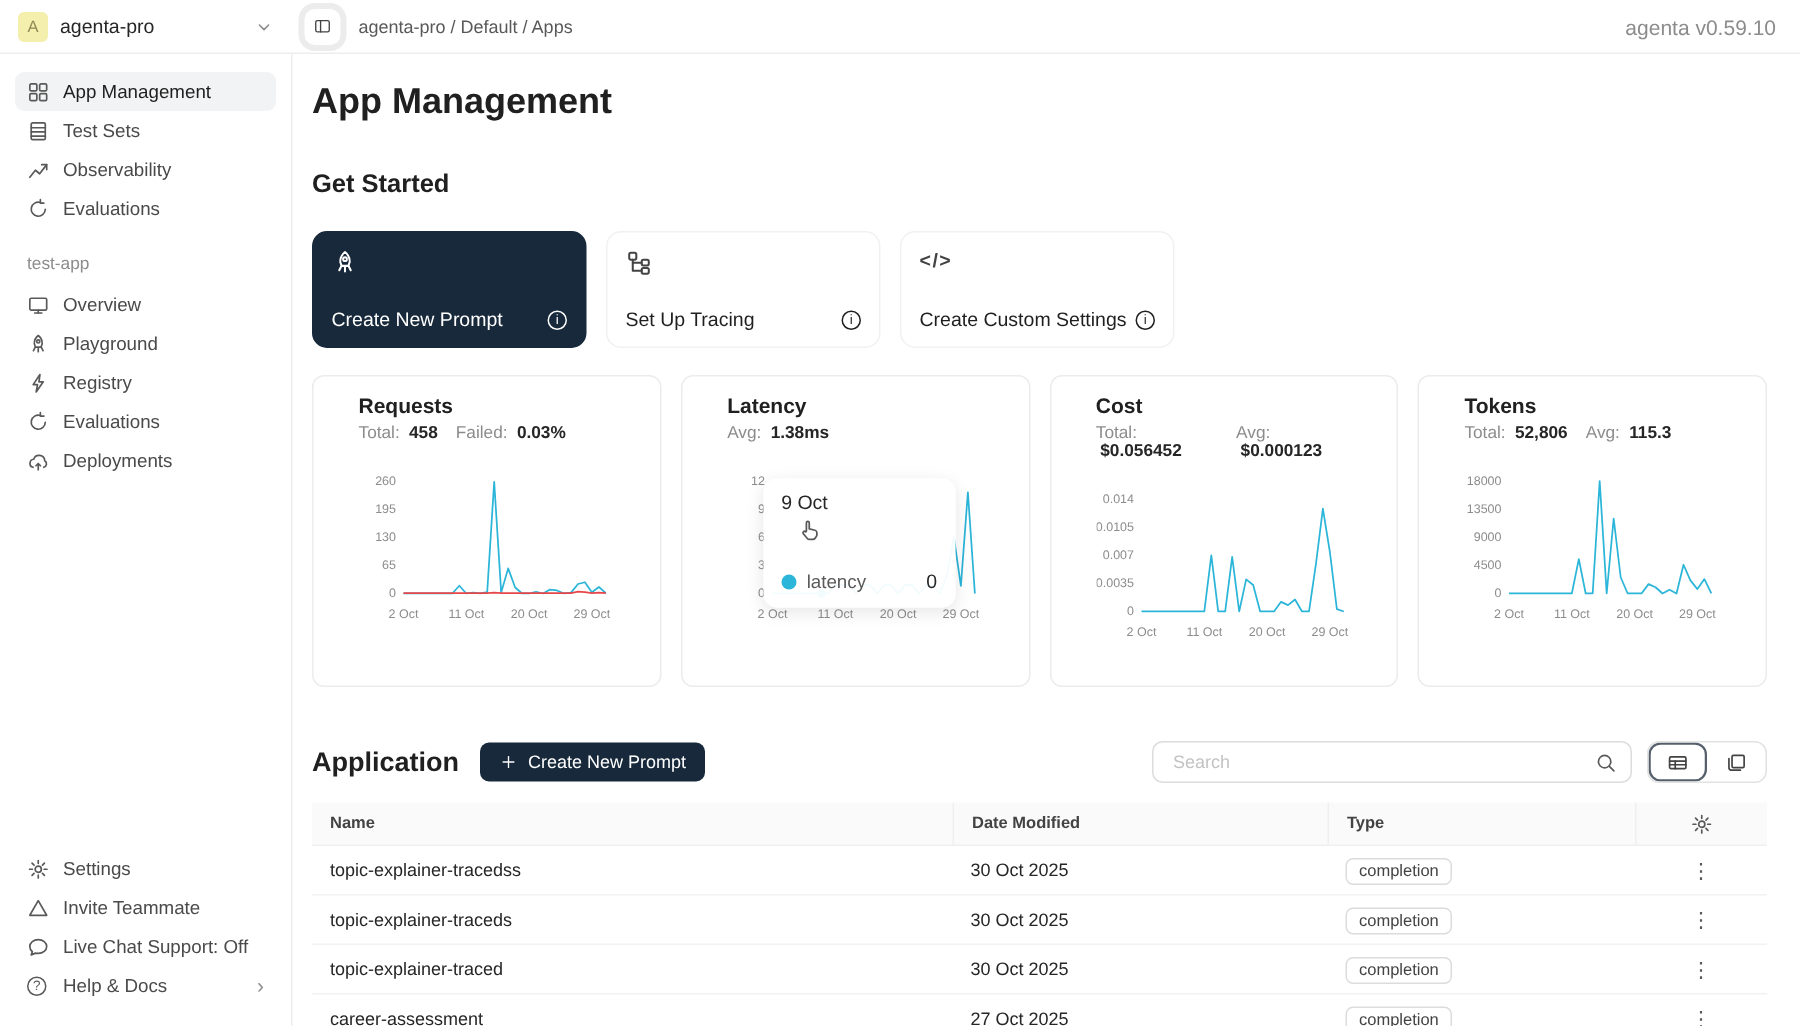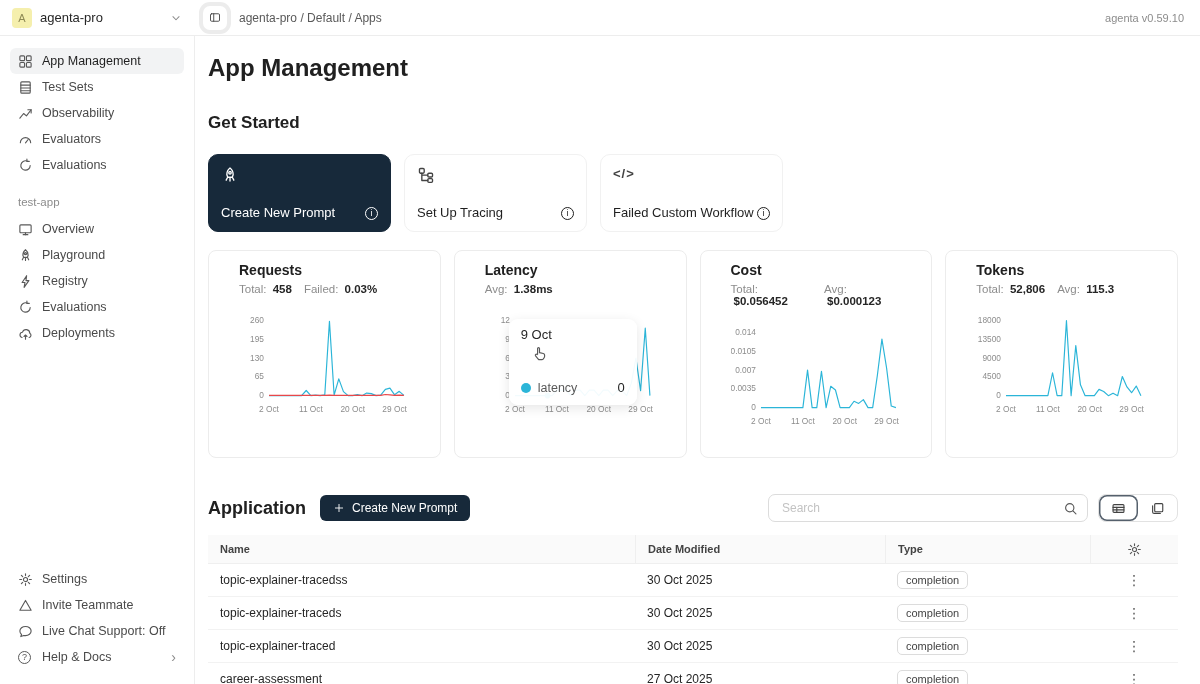--- a/index.html
+++ b/index.html
@@ -11,21 +11,21 @@
   .topbar-left { width:195px; flex:none; display:flex; align-items:center; gap:8px; padding:0 12px; }
   .avatar { width:20px; height:20px; border-radius:4px; background:#f5efad; color:#8f8a55;
     font-size:11px; display:flex; align-items:center; justify-content:center; flex:none; }
   .ws-name { font-size:13px; color:#262626; flex:1; }
   .tb-chev { color:#8c8c8c; display:flex; }
   .topbar-main { flex:1; display:flex; align-items:center; gap:12px; padding:0 16px 0 4px; height:100%; }
   .collapse-btn { width:24px; height:24px; border-radius:7px; background:#fff; border:none;
     box-shadow:0 0 0 4px #ececec; display:flex; align-items:center; justify-content:center;
     color:#434343; margin-left:4px; cursor:pointer; }
   .breadcrumb { font-size:12px; color:#595959; }
-  .version { margin-left:auto; font-size:11px; color:#8c8c8c; }
+  .version { margin-left:auto; font-size:14px; color:#8c8c8c; }
 
   
   .layout { display:flex; height:648px; }
   .sidebar { width:195px; flex:none; border-right:1px solid #ededed; padding:12px 10px 14px;
     display:flex; flex-direction:column; }
   .side-item { display:flex; align-items:center; gap:9px; height:26px; padding:0 8px;
     border-radius:6px; font-size:12.5px; color:#4a4a4a; cursor:pointer; }
   .side-item.active { background:#f2f3f4; color:#1f1f1f; }
   .side-item .icon { width:15px; height:15px; color:#595959; display:flex; align-items:center; flex:none; }
   .side-item .trail { margin-left:auto; color:#8c8c8c; font-size:14px; line-height:1; }
@@ -163,29 +163,20 @@
             <svg viewBox="0 0 16 16" width="100%" height="100%" fill="none" stroke="currentColor" stroke-width="1.2" stroke-linecap="round" stroke-linejoin="round">
               <polyline points="2,13 6,8 9,10.5 14,4"></polyline>
               <polyline points="10.5,4 14,4 14,7.5"></polyline>
             </svg>
           </span>
           <span class="label">Observability</span>
         </div>
         <div class="side-item">
           <span class="icon">
             <svg viewBox="0 0 16 16" width="100%" height="100%" fill="none" stroke="currentColor" stroke-width="1.2" stroke-linecap="round" stroke-linejoin="round">
-              <path d="M2.5 11.5a5.5 5.5 0 0 1 11 0"></path>
-              <line x1="8" y1="11.5" x2="10.8" y2="8"></line>
-            </svg>
-          </span>
-          <span class="label">Evaluators</span>
-        </div>
-        <div class="side-item">
-          <span class="icon">
-            <svg viewBox="0 0 16 16" width="100%" height="100%" fill="none" stroke="currentColor" stroke-width="1.2" stroke-linecap="round" stroke-linejoin="round">
               <path d="M13 8A5 5 0 1 1 9.5 3.2"></path>
               <polyline points="9.5,1.2 9.5,3.6 12,3.6"></polyline>
             </svg>
           </span>
           <span class="label">Evaluations</span>
         </div>
       </nav>
     <div class="section-label">test-app</div>
     <nav id="nav-app">
         <div class="side-item">
@@ -301,21 +292,21 @@
           <div class="gs-row">
             <span class="gs-label">Set Up Tracing</span>
             <span class="gs-info"><span class="circ">i</span></span>
           </div>
         </div>
         <div class="gs-card">
           <div class="gs-icon">
             <span style="font-size:13px;font-weight:600;letter-spacing:1px;">&lt;/&gt;</span>
           </div>
           <div class="gs-row">
-            <span class="gs-label">Failed Custom Workflow</span>
+            <span class="gs-label">Create Custom Settings</span>
             <span class="gs-info"><span class="circ">i</span></span>
           </div>
         </div>
       </div>
 
     <div class="stats" id="stats-row">
         <div class="stat-card">
           <div class="stat-title">Requests</div>
           <div class="stat-sub">
             <span class="stat-pair"><span class="s-label">Total: </span><b>458</b></span>

